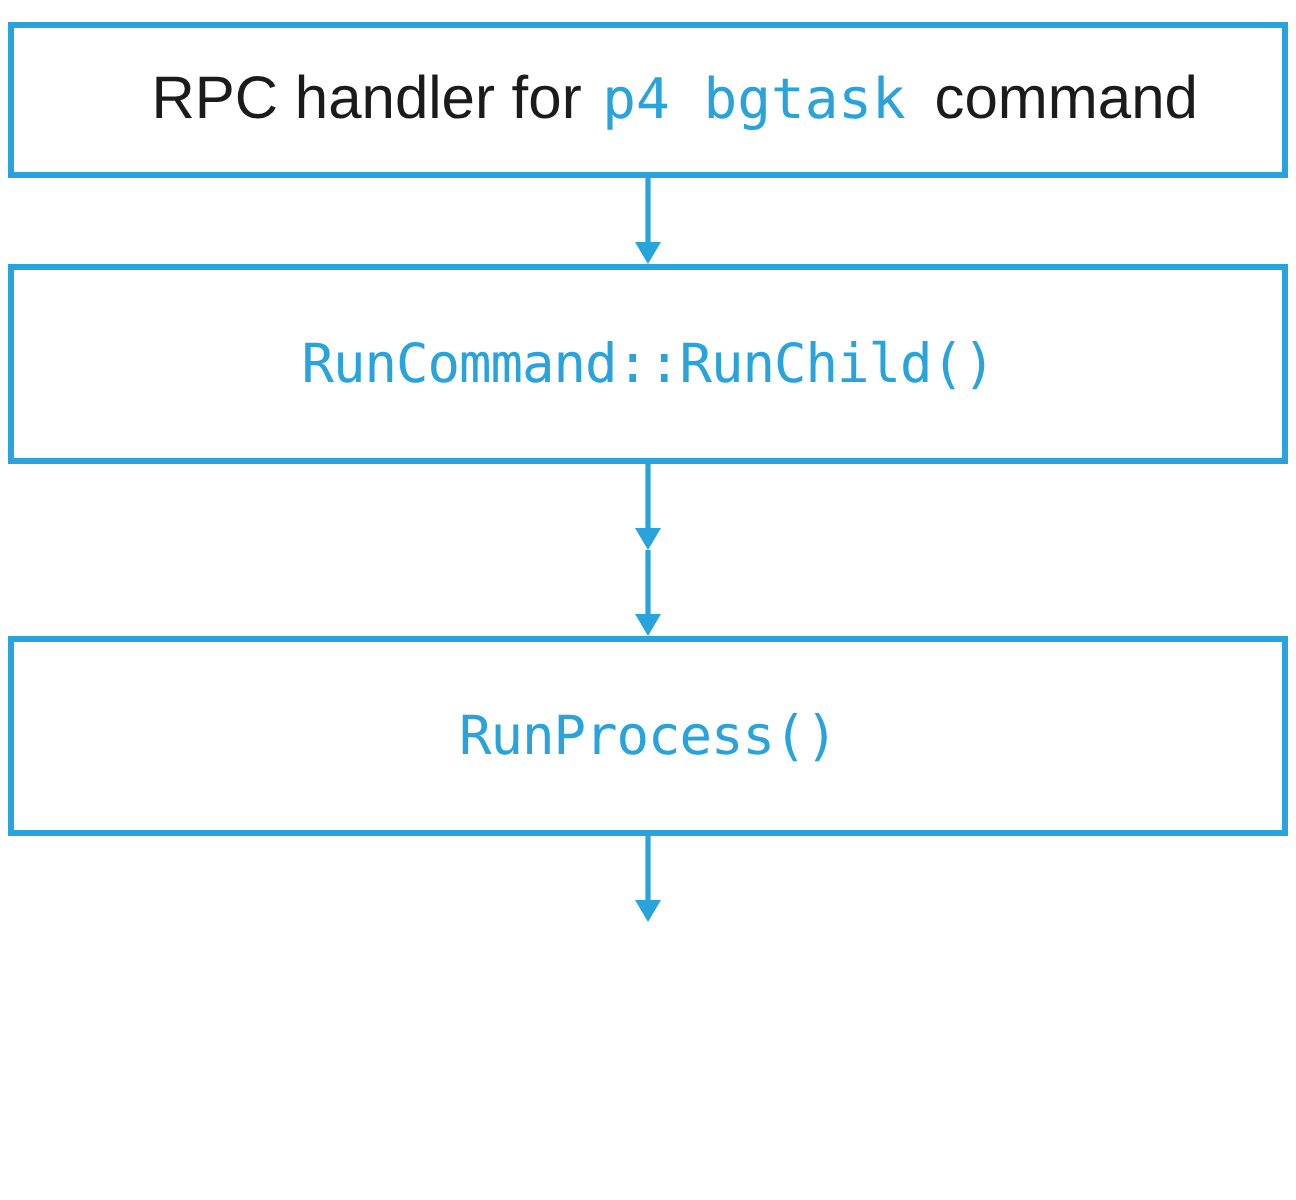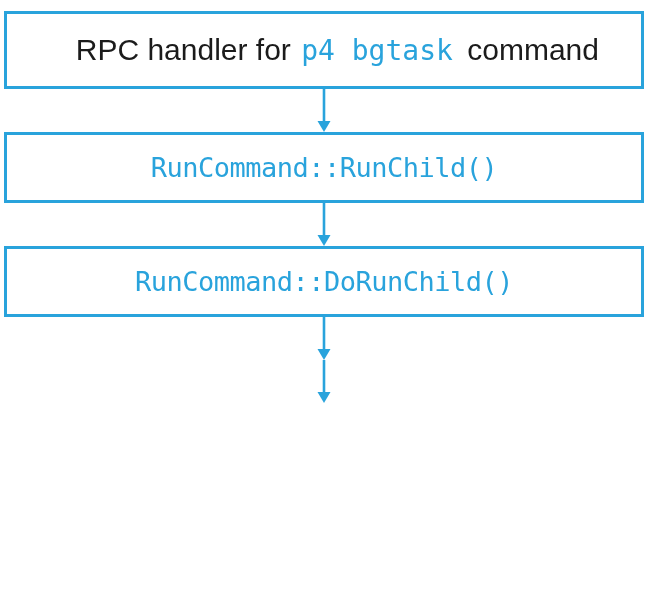--- a/index.html
+++ b/index.html
@@ -19,21 +19,21 @@
   }
   .diagram {
     width: 648px;
     height: 600px;
     padding: 11px 4px 0 4px;
     display: flex;
     flex-direction: column;
     align-items: stretch;
   }
   .box {
-    height: 71px;
+    height: 100px;
     border: 3px solid var(--accent);
     background: var(--background);
     display: flex;
     align-items: center;
     justify-content: center;
     flex: 0 0 auto;
   }
   .box.root { height: 78px; }
   .line { display: inline; white-space: pre; }
   .sans {
@@ -87,31 +87,31 @@
     <span class="node-label">RunCommand::RunChild()</span>
   </div>
 
   <div class="arrow">
     <svg width="20" height="43" viewBox="0 0 20 43" aria-hidden="true">
       <line x1="10" y1="0" x2="10" y2="33" stroke="currentColor" stroke-width="2.6"></line>
       <polygon points="3.5,32 16.5,32 10,43" fill="currentColor"></polygon>
     </svg>
   </div>
 
-  <div class="box">
-    <span class="node-label">RunCommand::DoRunChild()</span>
-  </div>
 
   <div class="arrow">
     <svg width="20" height="43" viewBox="0 0 20 43" aria-hidden="true">
       <line x1="10" y1="0" x2="10" y2="33" stroke="currentColor" stroke-width="2.6"></line>
       <polygon points="3.5,32 16.5,32 10,43" fill="currentColor"></polygon>
     </svg>
   </div>
 
+  <div class="box">
+    <span class="node-label">RunProcess()</span>
+  </div>
 
   <div class="arrow">
     <svg width="20" height="43" viewBox="0 0 20 43" aria-hidden="true">
       <line x1="10" y1="0" x2="10" y2="33" stroke="currentColor" stroke-width="2.6"></line>
       <polygon points="3.5,32 16.5,32 10,43" fill="currentColor"></polygon>
     </svg>
   </div>
 
 
 </div>

